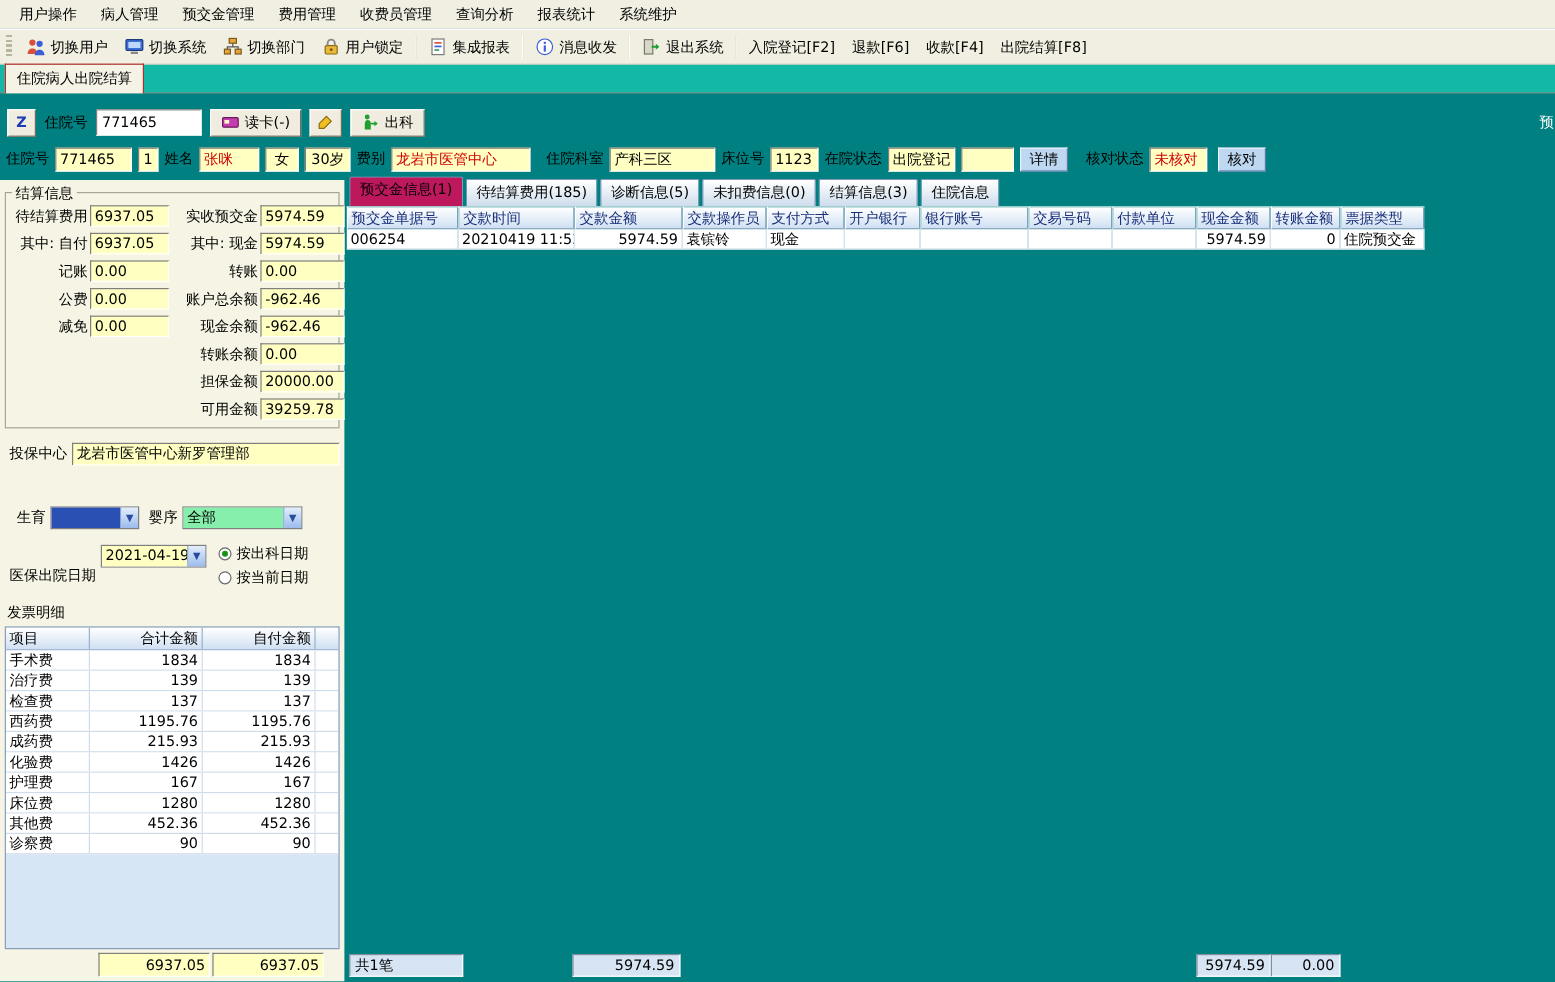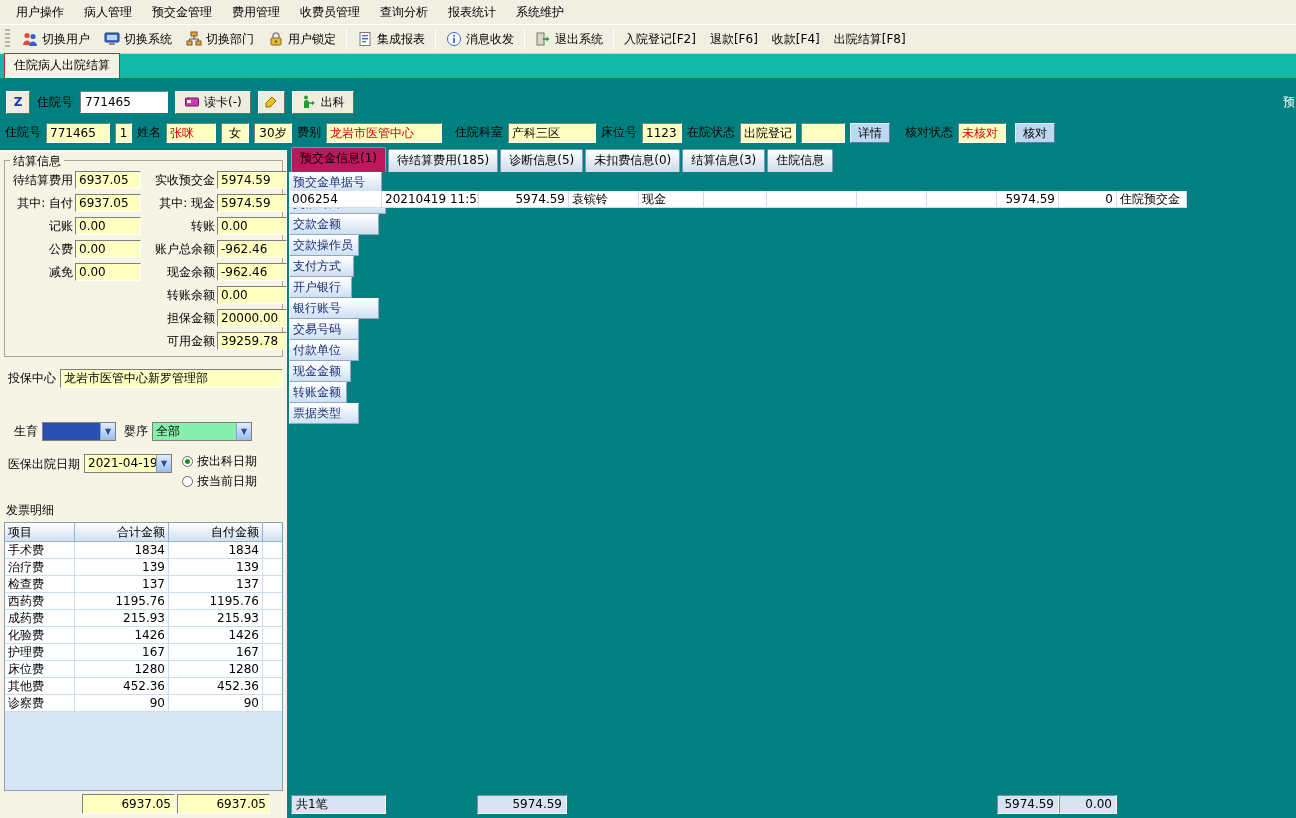--- a/index.html
+++ b/index.html
@@ -77,21 +77,21 @@
 .c-fill{flex:1;border-right:none;}
 .inv-totals{display:flex;margin-top:3px;height:20px;padding-left:78px;gap:2px;}
 .total-box{width:93px;background:#FFFFC2;border:1px solid;border-color:#7f7f7f #fff #fff #7f7f7f;line-height:18px;text-align:right;padding:0 3px;}
 
 
 .rightpanel{position:absolute;top:72px;left:289px;right:0;bottom:0;display:flex;flex-direction:column;}
 .rtabs{display:flex;align-items:flex-end;gap:2px;height:22px;padding-left:2px;}
 .rtab{padding:2px 8px 3px;background:linear-gradient(#ffffff,#cddcec);border:1px solid #7f9ab8;border-bottom:none;border-radius:2px 2px 0 0;white-space:nowrap;}
 .rtab.active{background:#be185d;padding-bottom:5px;}
 .grid{flex:1;display:flex;flex-direction:column;background:#008080;position:relative;}
-.g-head{display:flex;height:19px;flex-direction:column;}
+.g-head{display:flex;height:19px;}
 .g-h{background:linear-gradient(#ffffff,#cfe0f2);border:1px solid;border-color:#fff #8fa8c6 #8fa8c6 #fff;padding:1px 3px;color:#1a2f7a;overflow:hidden;white-space:nowrap;flex:none;}
 .g-row{display:flex;height:17px;}
 .g-c{padding:0 3px;border-right:1px solid #d0dcea;border-bottom:1px solid #d0dcea;overflow:hidden;white-space:nowrap;background:#fff;flex:none;line-height:16px;}
 .num{text-align:right;}
 .g-fill{flex:1;}
 .g-foot{position:absolute;bottom:4px;left:0;height:19px;width:898px;}
 .fbox{position:absolute;top:0;background:#D6E4F3;border:1px solid;border-color:#7f8f9f #fff #fff #7f8f9f;height:19px;line-height:17px;padding:0 4px;overflow:hidden;}
 .f-count{left:2px;width:95px;}
 .f-amount{left:188px;width:90px;text-align:right;}
 .f-cash{left:708px;width:62px;text-align:right;}
@@ -322,21 +322,21 @@
       </div>
       <span style="margin-left:4px">婴序</span>
       <div class="combo combo-infant">
         <span class="combo-text">全部</span>
         <span class="combo-arrow">▼</span>
       </div>
     </div>
 
 
     <div class="date-row">
-      <span style="margin-top:3px">医保出院日期</span>
+      <span style="margin-top:18px">医保出院日期</span>
       <div class="combo combo-date">
         <span class="combo-text">2021-04-19</span>
         <span class="combo-arrow">▼</span>
       </div>
       <div class="radio-group">
         <span class="radio">
           <span class="rdot on"></span>
           <span>按出科日期</span>
         </span>
         <span class="radio">

